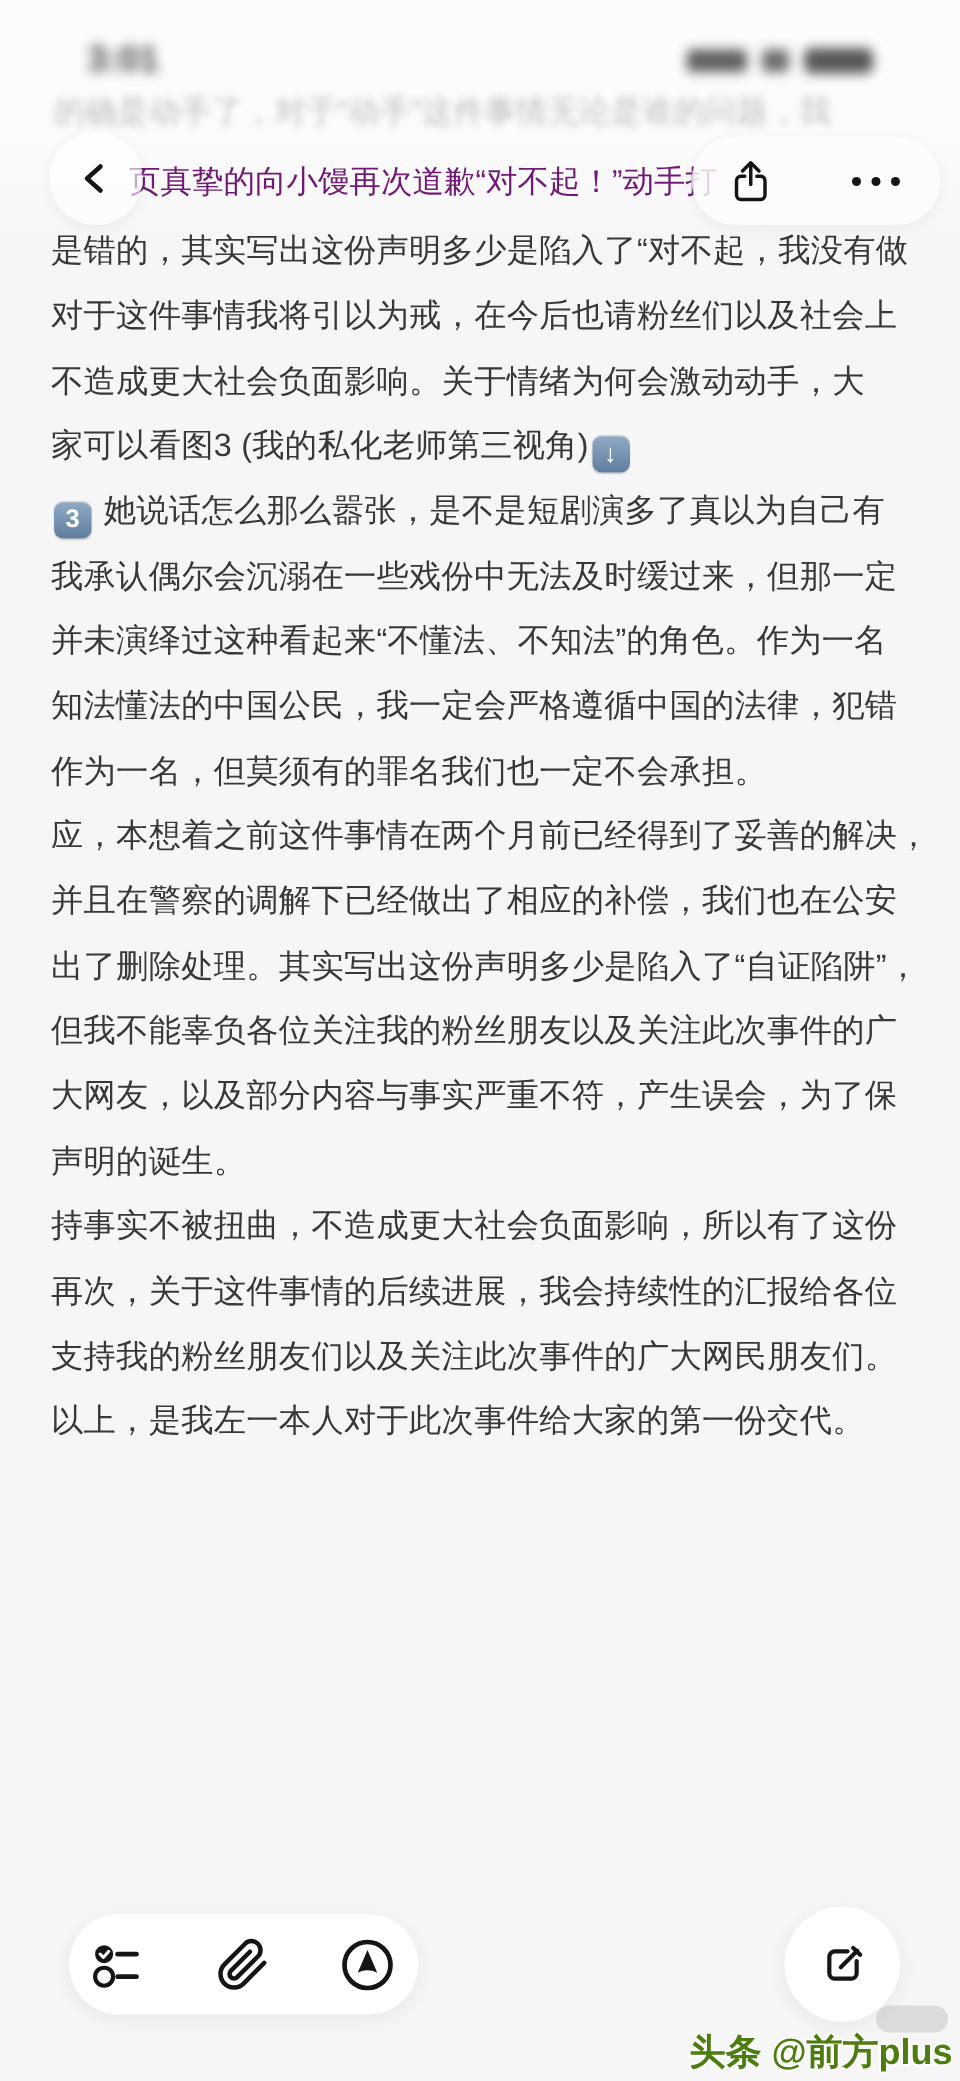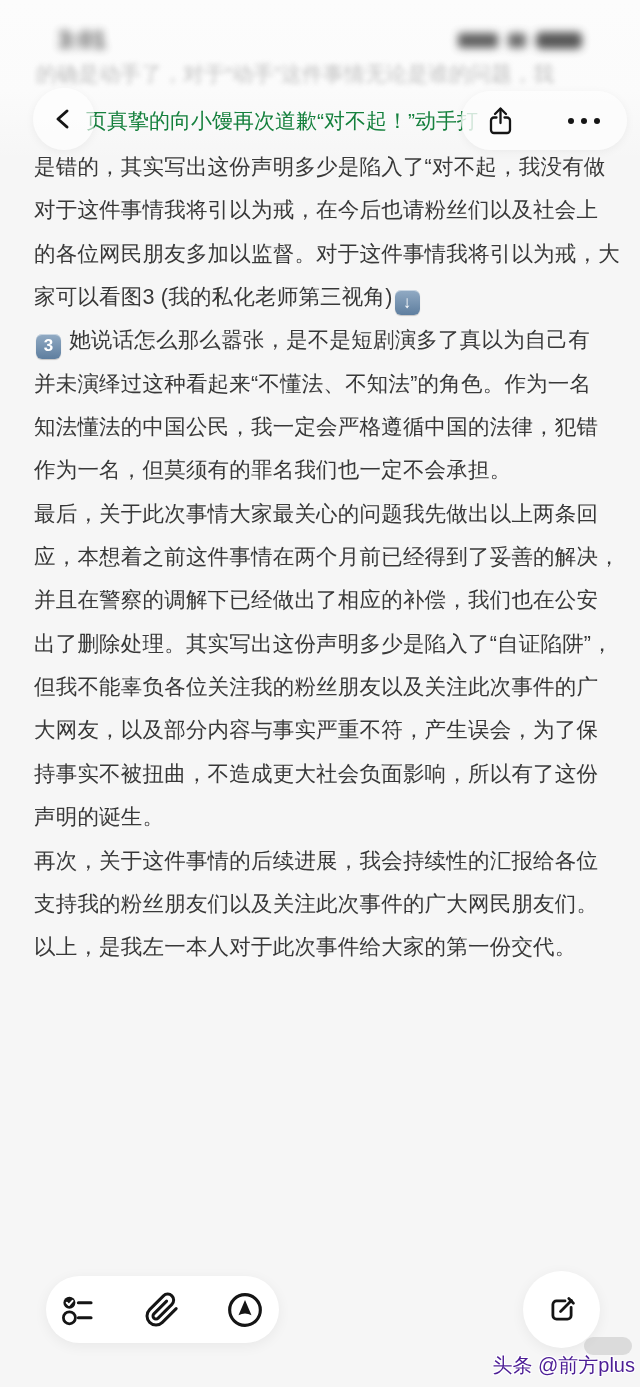--- a/index.html
+++ b/index.html
@@ -31,21 +31,21 @@
   .blob-batt{width:46px;height:17px;background:#2f2f2f;border-radius:5px;}
   
   .blur-line{
     position:absolute;left:36px;top:60px;width:572px;
     font-size:21px;color:#8d8d8d;white-space:nowrap;overflow:hidden;
     filter:blur(2.6px);opacity:.55;
   }
   
   .faded-title{
     position:absolute;left:86px;top:107px;
-    font-size:21px;color:#15803d;white-space:nowrap;overflow:hidden;
+    font-size:21px;color:#701a75;white-space:nowrap;overflow:hidden;
     max-width:430px;z-index:1;
   }
   .back-btn{
     position:absolute;left:33px;top:88px;width:62px;height:62px;
     background:rgba(255,255,255,.6);border-radius:50%;
     box-shadow:0 2px 10px rgba(0,0,0,.05);
     display:flex;align-items:center;justify-content:center;z-index:2;cursor:pointer;
   }
   .nav-pill{
     position:absolute;right:13px;top:91px;width:166px;height:59px;
@@ -82,21 +82,21 @@
     background:#ffffff;border-radius:50%;
     box-shadow:0 3px 14px rgba(0,0,0,.06);
     display:flex;align-items:center;justify-content:center;cursor:pointer;
   }
   .wm-badge{
     position:absolute;left:584px;top:1337px;width:48px;height:18px;
     background:rgba(175,175,175,.38);border-radius:9px;
   }
   .wm-text{
     position:absolute;right:5px;top:1352px;
-    font-size:20px;font-weight:400;color:#4c1d95;white-space:nowrap;
+    font-size:24px;font-weight:700;color:#4d7c0f;white-space:nowrap;
     text-shadow:-1px -1px 0 #fff,1px -1px 0 #fff,-1px 1px 0 #fff,1px 1px 0 #fff;
   }
   svg{display:block;}
 </style>
 </head>
 <body>
 
 <div class="top-fade"></div>
 
 <div class="status-time">3:01</div>
@@ -135,34 +135,34 @@
         <circle cx="17" cy="5" r="3" fill="#151515"></circle>
         <circle cx="30" cy="5" r="3" fill="#151515"></circle>
       </svg>
     </span>
   </div>
 </div>
 
 <div class="doc">
     <div class="doc-line">是错的，其实写出这份声明多少是陷入了“对不起，我没有做</div>
     <div class="doc-line">对于这件事情我将引以为戒，在今后也请粉丝们以及社会上</div>
-    <div class="doc-line">的各位网民朋友多加以监督。对于这件事情我将引以为戒，大</div>
+    <div class="doc-line">不造成更大社会负面影响。关于情绪为何会激动动手，大</div>
     <div class="doc-line">家可以看图3 (我的私化老师第三视角)<span class="kc">↓</span></div>
     <div class="doc-line"><span class="kc">3</span> 她说话怎么那么嚣张，是不是短剧演多了真以为自己有</div>
+    <div class="doc-line">我承认偶尔会沉溺在一些戏份中无法及时缓过来，但那一定</div>
     <div class="doc-line">并未演绎过这种看起来“不懂法、不知法”的角色。作为一名</div>
     <div class="doc-line">知法懂法的中国公民，我一定会严格遵循中国的法律，犯错</div>
     <div class="doc-line">作为一名，但莫须有的罪名我们也一定不会承担。</div>
-    <div class="doc-line">最后，关于此次事情大家最关心的问题我先做出以上两条回</div>
     <div class="doc-line">应，本想着之前这件事情在两个月前已经得到了妥善的解决，</div>
     <div class="doc-line">并且在警察的调解下已经做出了相应的补偿，我们也在公安</div>
     <div class="doc-line">出了删除处理。其实写出这份声明多少是陷入了“自证陷阱”，</div>
     <div class="doc-line">但我不能辜负各位关注我的粉丝朋友以及关注此次事件的广</div>
     <div class="doc-line">大网友，以及部分内容与事实严重不符，产生误会，为了保</div>
+    <div class="doc-line">声明的诞生。</div>
     <div class="doc-line">持事实不被扭曲，不造成更大社会负面影响，所以有了这份</div>
-    <div class="doc-line">声明的诞生。</div>
     <div class="doc-line">再次，关于这件事情的后续进展，我会持续性的汇报给各位</div>
     <div class="doc-line">支持我的粉丝朋友们以及关注此次事件的广大网民朋友们。</div>
     <div class="doc-line">以上，是我左一本人对于此次事件给大家的第一份交代。</div>
   </div>
 
 <div class="tool-pill">
   <div class="icon-btn">
     <span>
       <svg width="36" height="34" viewBox="0 0 30 28">
         <circle cx="7" cy="8" r="5" fill="#151515"></circle>

